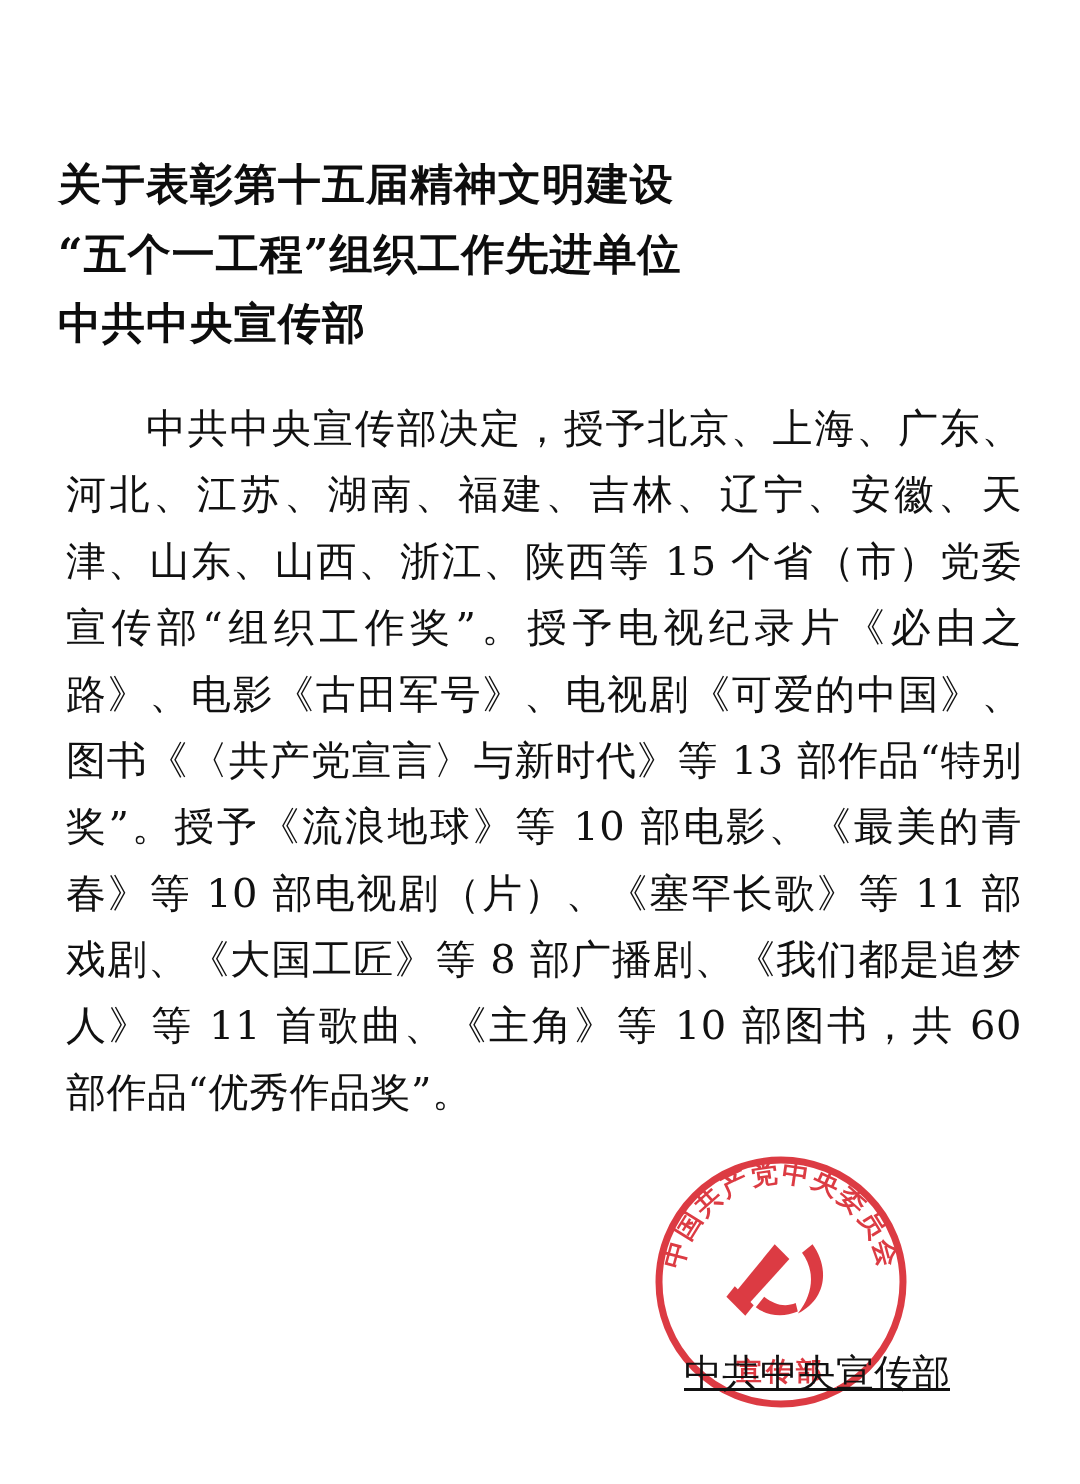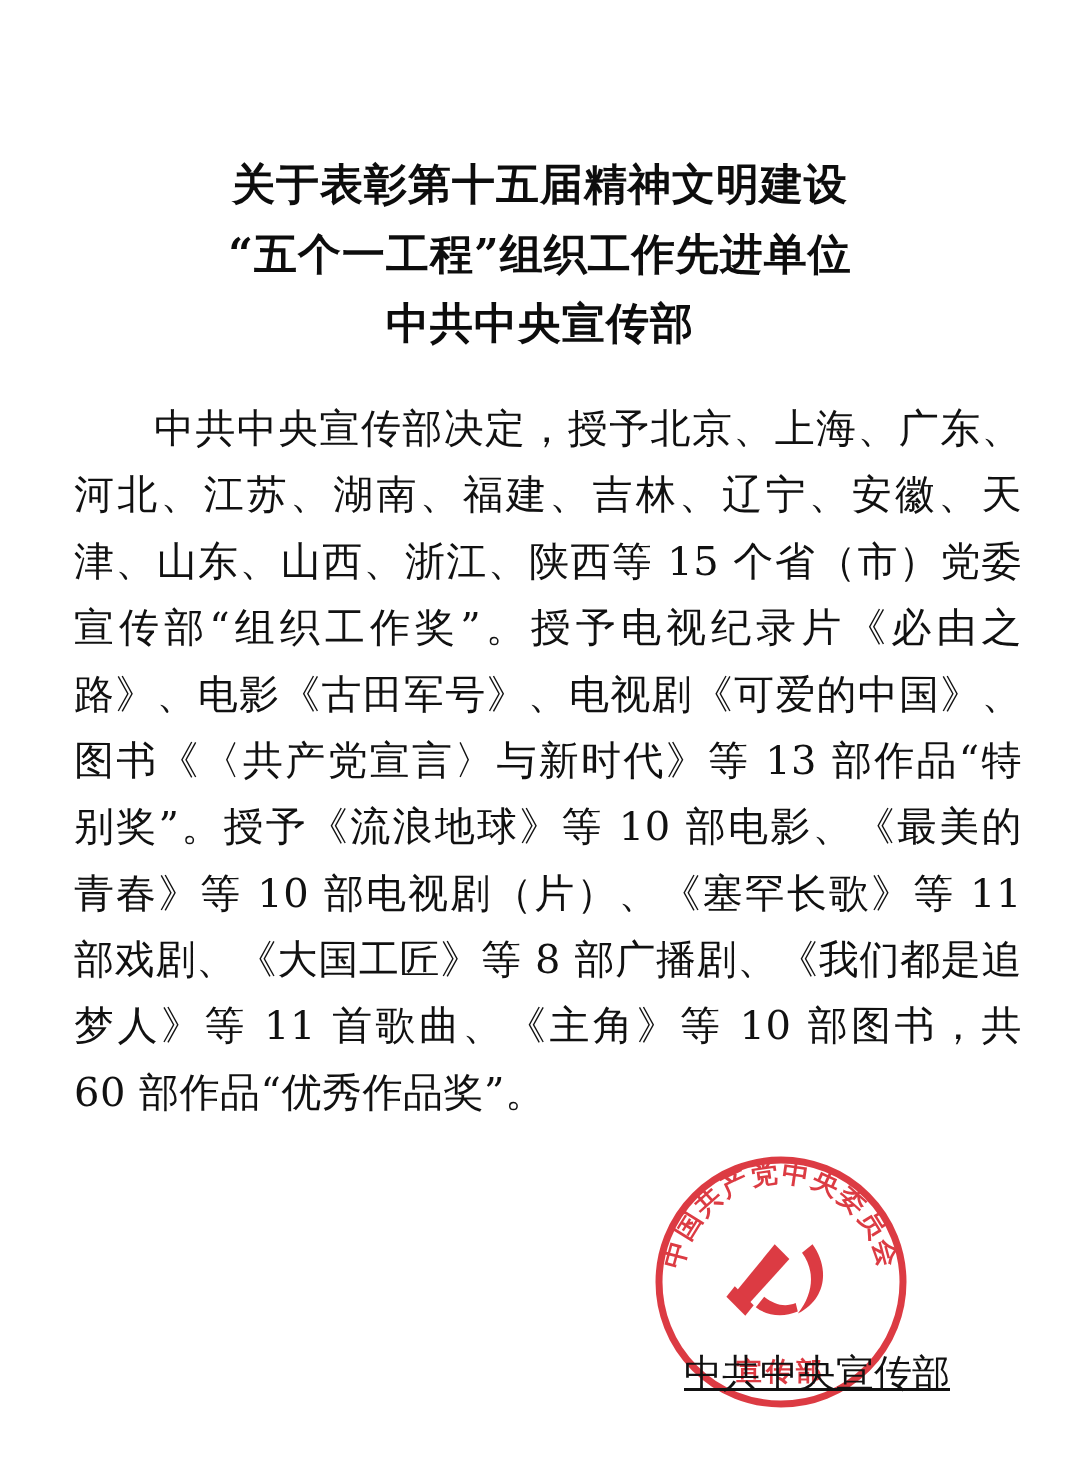--- a/index.html
+++ b/index.html
@@ -16,42 +16,41 @@
     overflow: hidden;
   }
   .page {
     position: relative;
     width: 1080px;
     height: 1484px;
     box-sizing: border-box;
     padding: 150px 58px 0 58px;
   }
   .doc-title {
-    text-align: center;
     font-size: 43px;
     font-weight: bold;
     line-height: 1.62;
     letter-spacing: 1px;
     color: #0d0d0d;
     margin: 0 0 36px 0;
   }
   .doc-title .tline {
     display: block;
     white-space: nowrap;
   }
   .body-text {
     font-size: 40px;
     line-height: 1.66;
     text-align: justify;
     text-justify: inter-ideograph;
     color: #111111;
     letter-spacing: 0.5px;
   }
   .para {
-    margin: 0 0 8px 16px;
+    margin: 0 0 8px 8px;
     text-indent: 2em;
   }
   .para.second {
     margin-top: 26px;
   }
   .signature-block {
     position: absolute;
     right: 130px;
     bottom: 78px;
     text-align: center;

